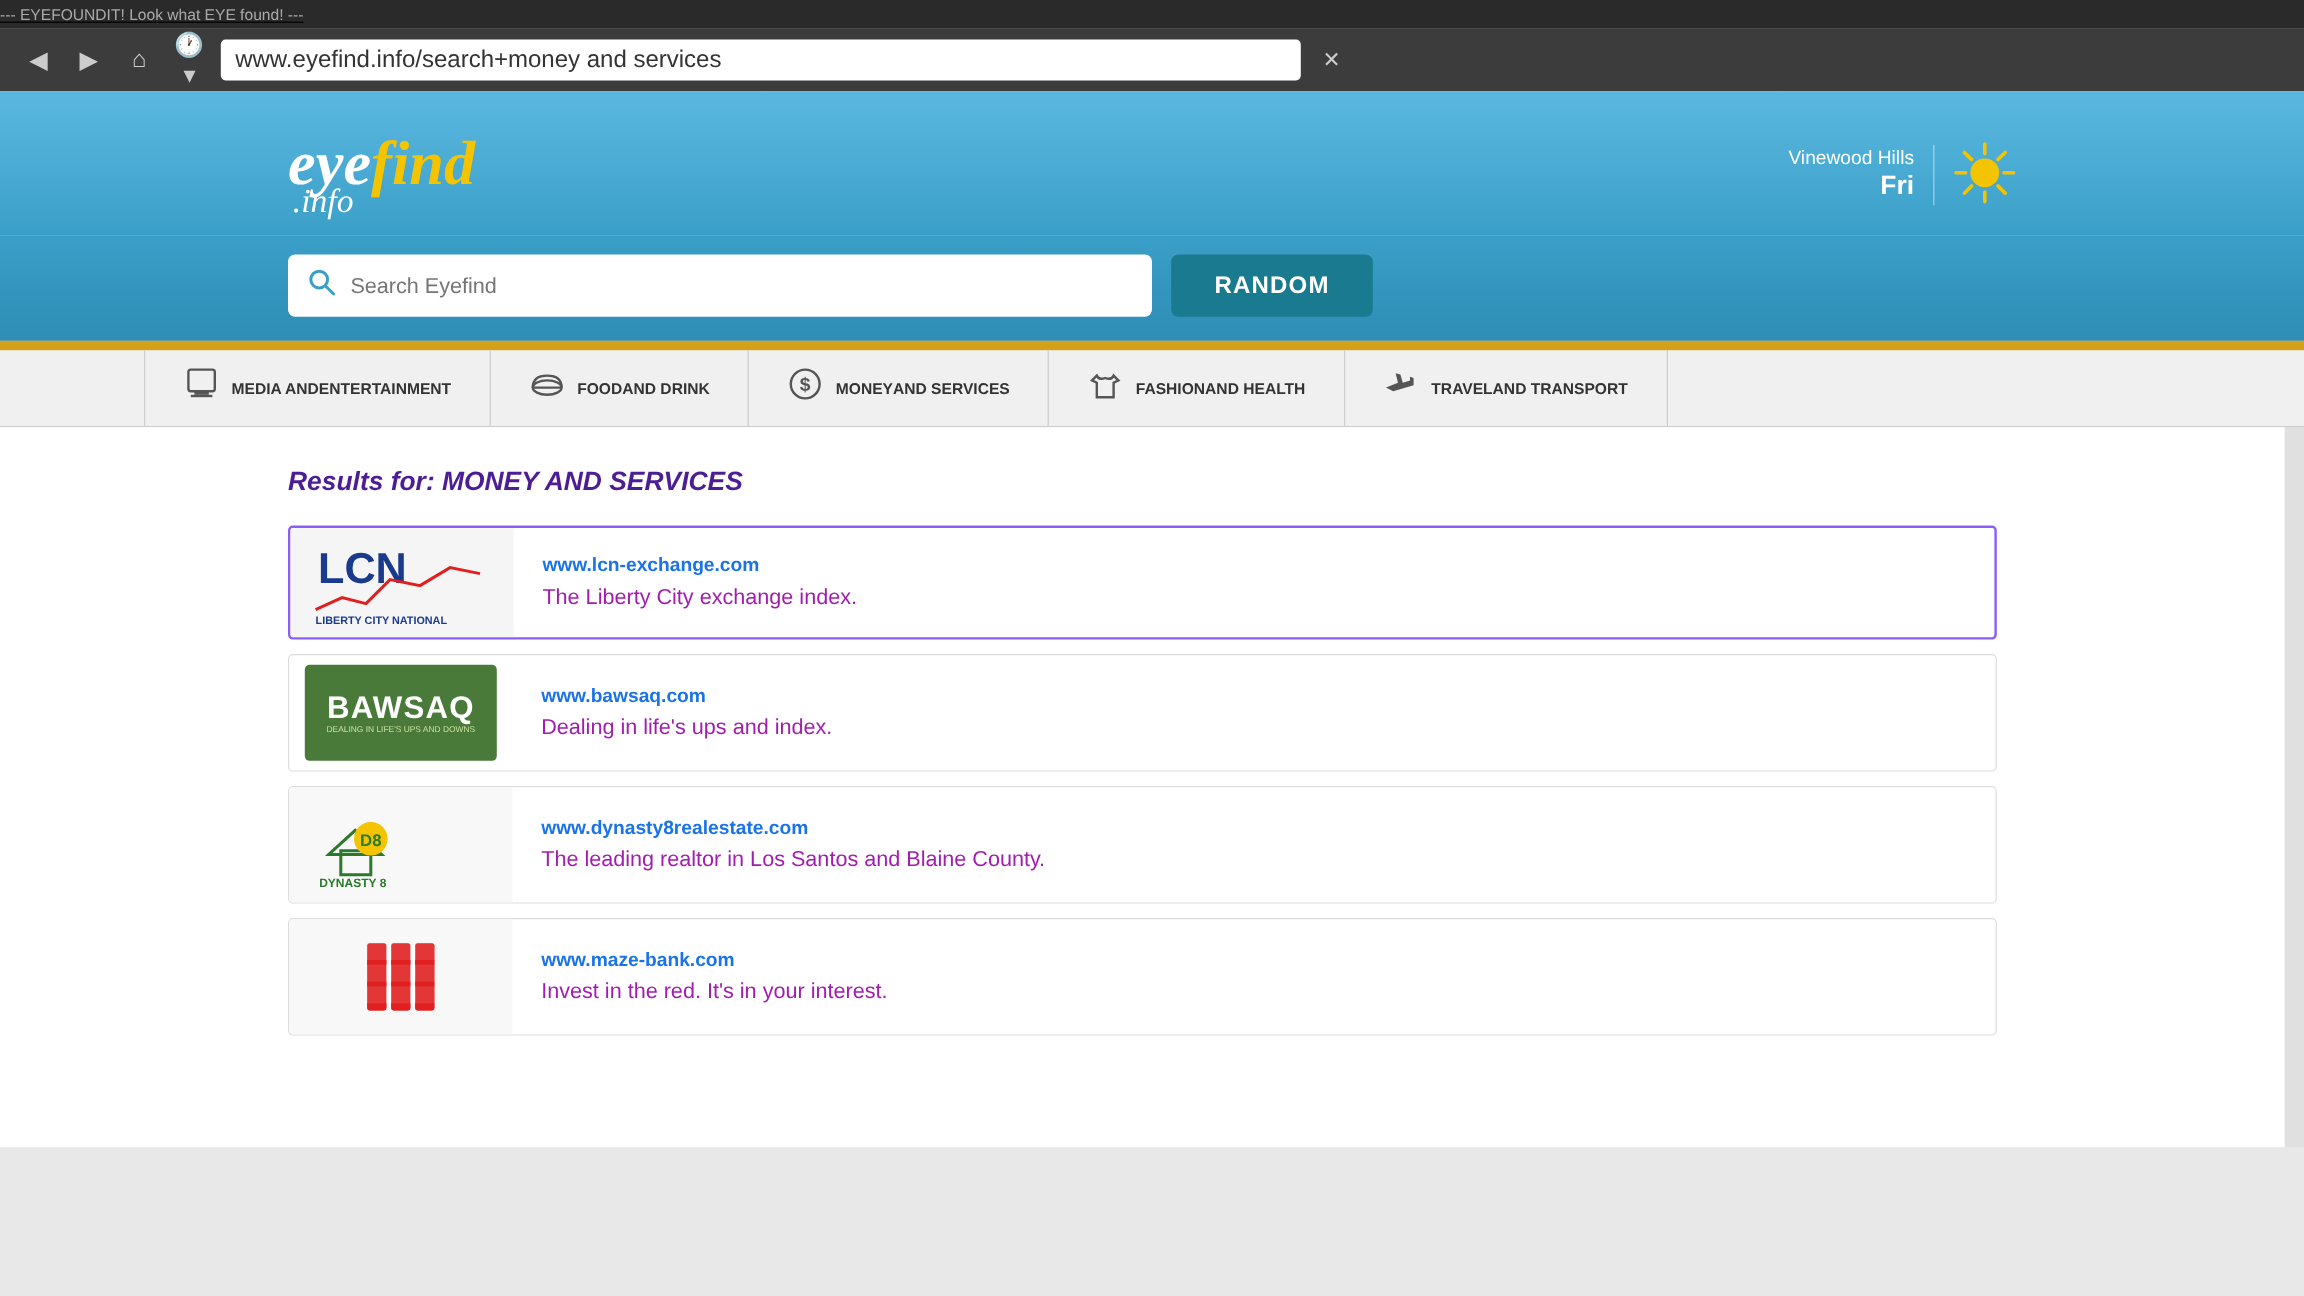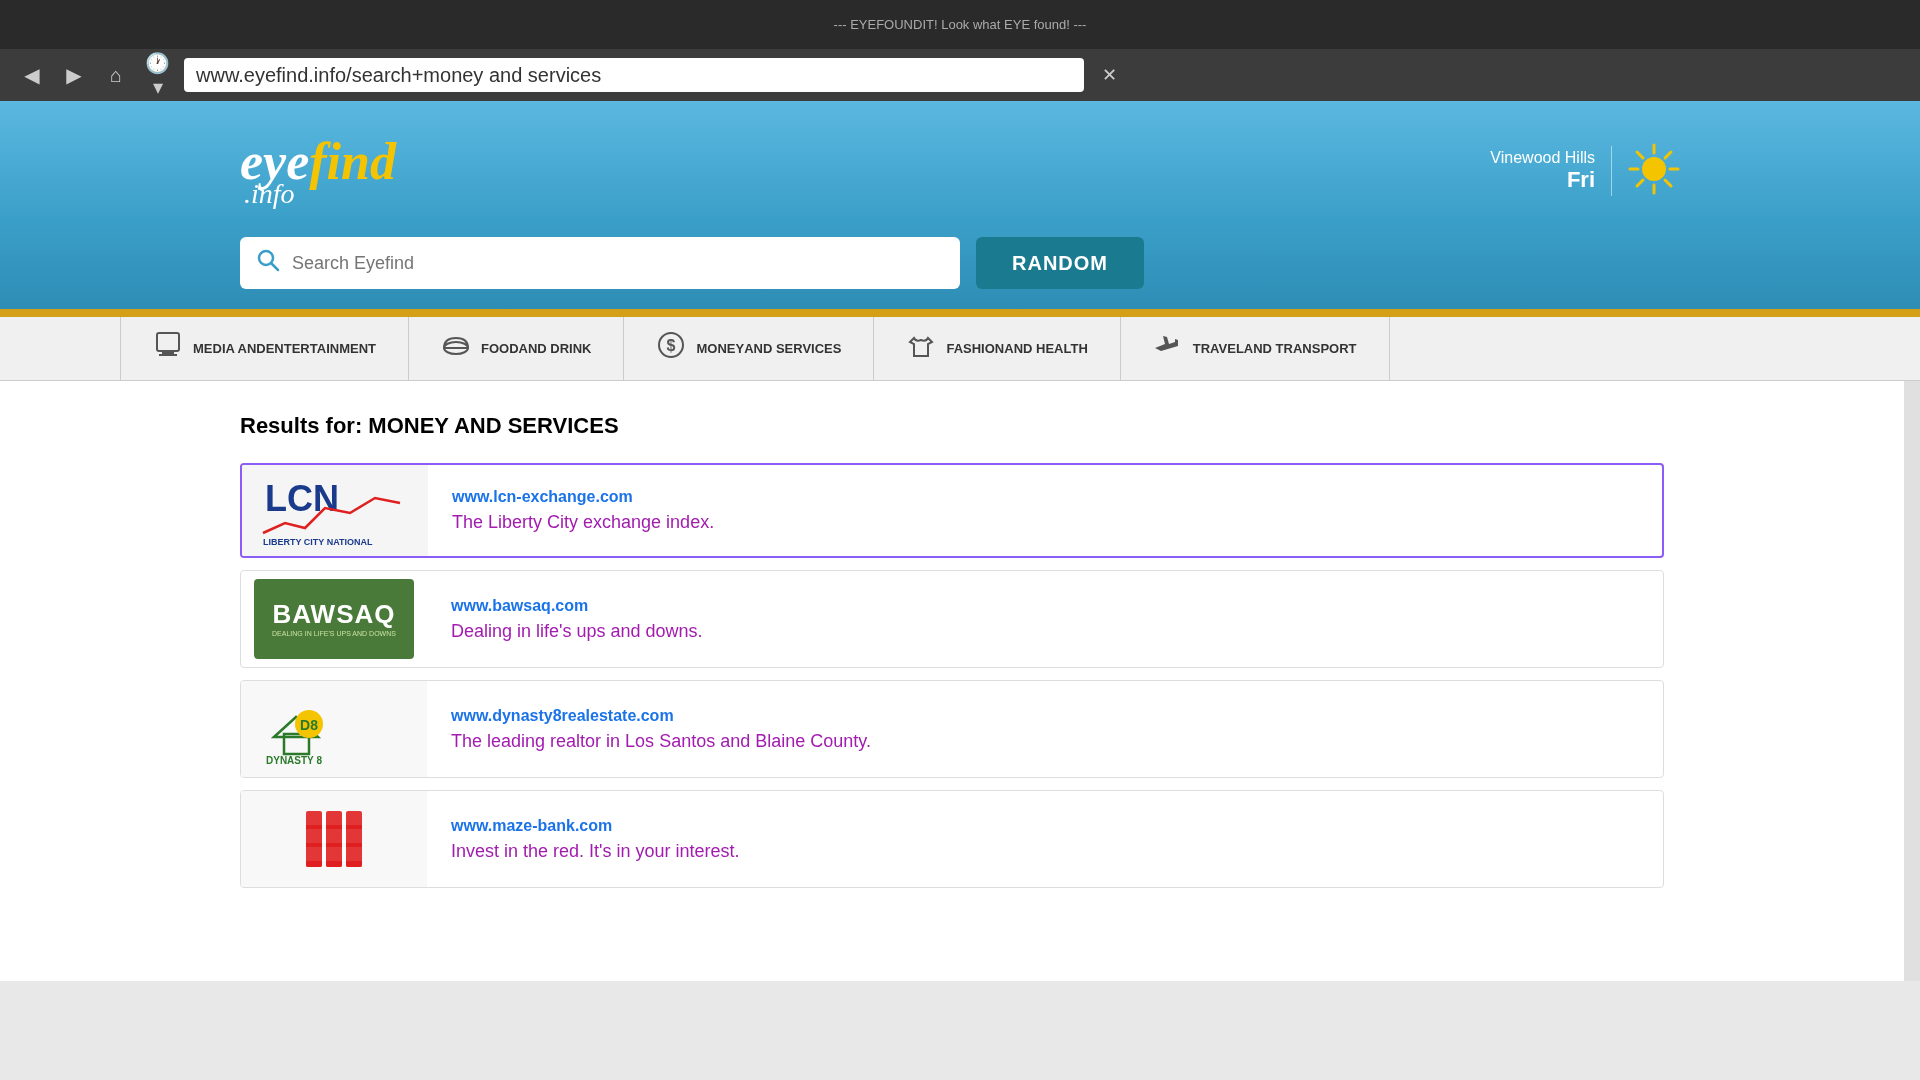--- a/index.html
+++ b/index.html
@@ -1,24 +1,25 @@
 <!DOCTYPE html>
 <html><head>
   <meta charset="utf-8">
   <style>
     * { margin: 0; padding: 0; box-sizing: border-box; }
     body { font-family: Arial, sans-serif; background: #e8e8e8; width: 1920px; height: 1080px; overflow: hidden; }
 
     
     .browser-top-bar {
       background: #2a2a2a;
-      height: 49px;
-      display: flex;
-      align-items: center;
-      justify-content: center;
+      height: 24px;
+      display: flex;
+      align-items: center;
+      justify-content: flex-start;
+      text-decoration: underline;
     }
     .browser-top-bar span {
       color: #aaa;
       font-size: 13px;
     }
     .browser-nav-bar {
       background: #3c3c3c;
       height: 52px;
       display: flex;
       align-items: center;
@@ -169,22 +170,23 @@
 
     
     .main-content {
       background: white;
       min-height: 600px;
       padding: 32px 240px;
     }
     .results-title {
       font-size: 22px;
       font-weight: bold;
-      color: #000000;
+      color: #4c1d95;
       margin-bottom: 24px;
+      font-style: italic;
     }
 
     
     .result-item {
       display: flex;
       align-items: center;
       border: 1px solid #ddd;
       border-radius: 4px;
       margin-bottom: 12px;
       overflow: hidden;
@@ -412,21 +414,21 @@
 
       <div class="result-item">
         <div class="result-logo">
           <div class="bawsaq-logo">
             <span class="bawsaq-text">BAWSAQ</span>
             <span class="bawsaq-sub">DEALING IN LIFE'S UPS AND DOWNS</span>
           </div>
         </div>
         <div class="result-info">
           <a class="result-url" href="#">www.bawsaq.com</a>
-          <span class="result-desc">Dealing in life's ups and downs.</span>
+          <span class="result-desc">Dealing in life's ups and index.</span>
         </div>
       </div>
 
       <div class="result-item">
         <div class="result-logo" style="background:#f8f8f8;">
           <svg width="160" height="80" viewBox="0 0 160 80" xmlns="http://www.w3.org/2000/svg">
 
             <polygon points="30,45 30,65 55,65 55,45" fill="none" stroke="#2a7a2a" stroke-width="2.5"></polygon>
             <polygon points="20,48 42,28 64,48" fill="none" stroke="#2a7a2a" stroke-width="2.5"></polygon>
 

